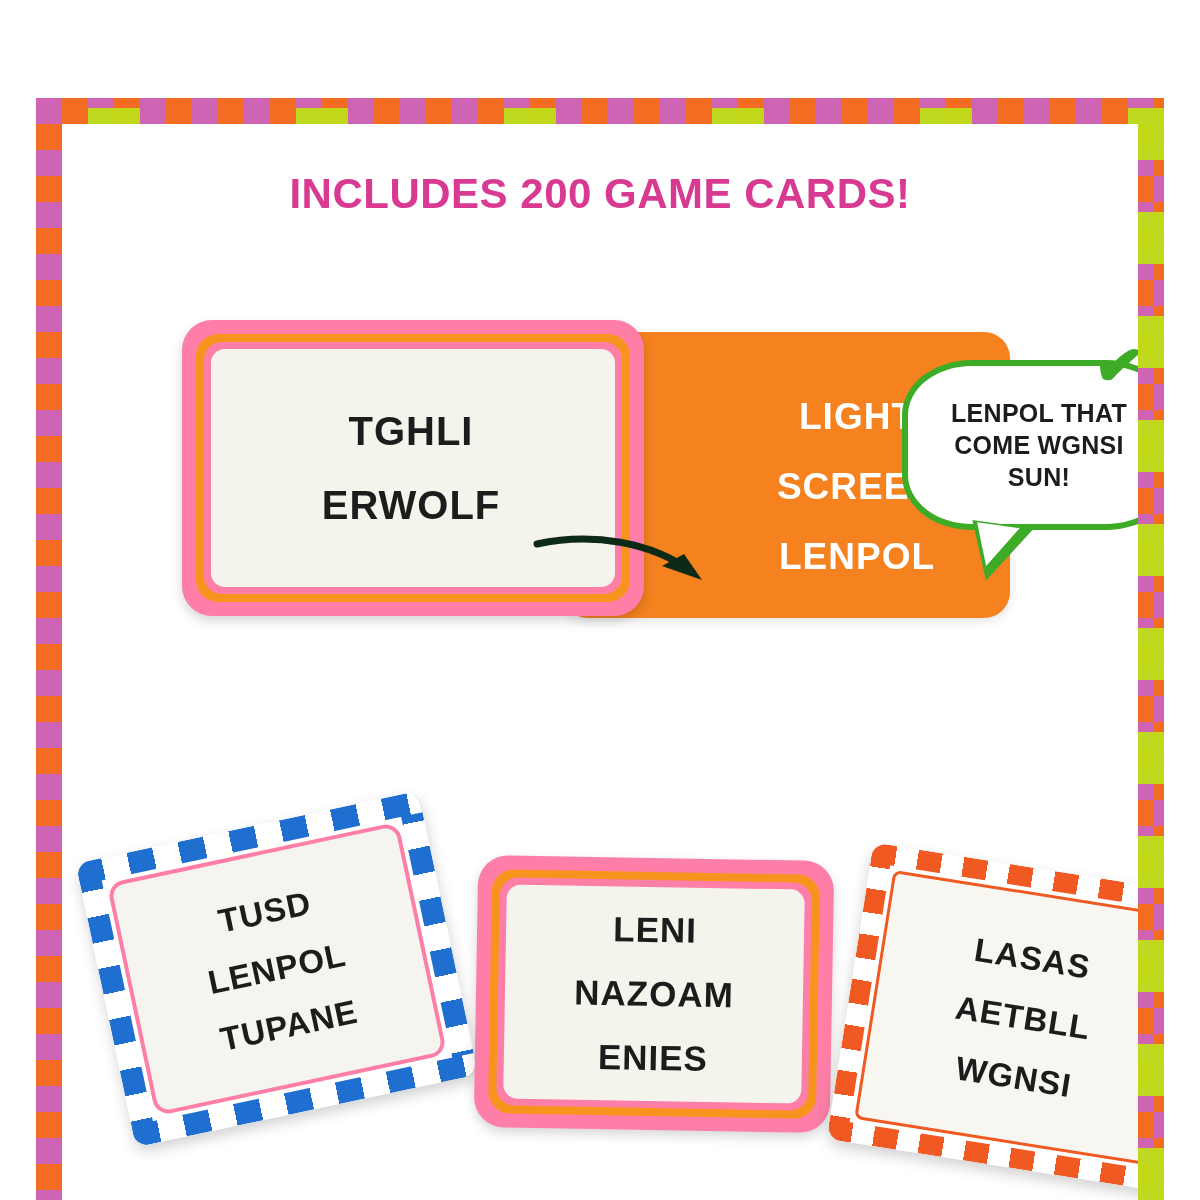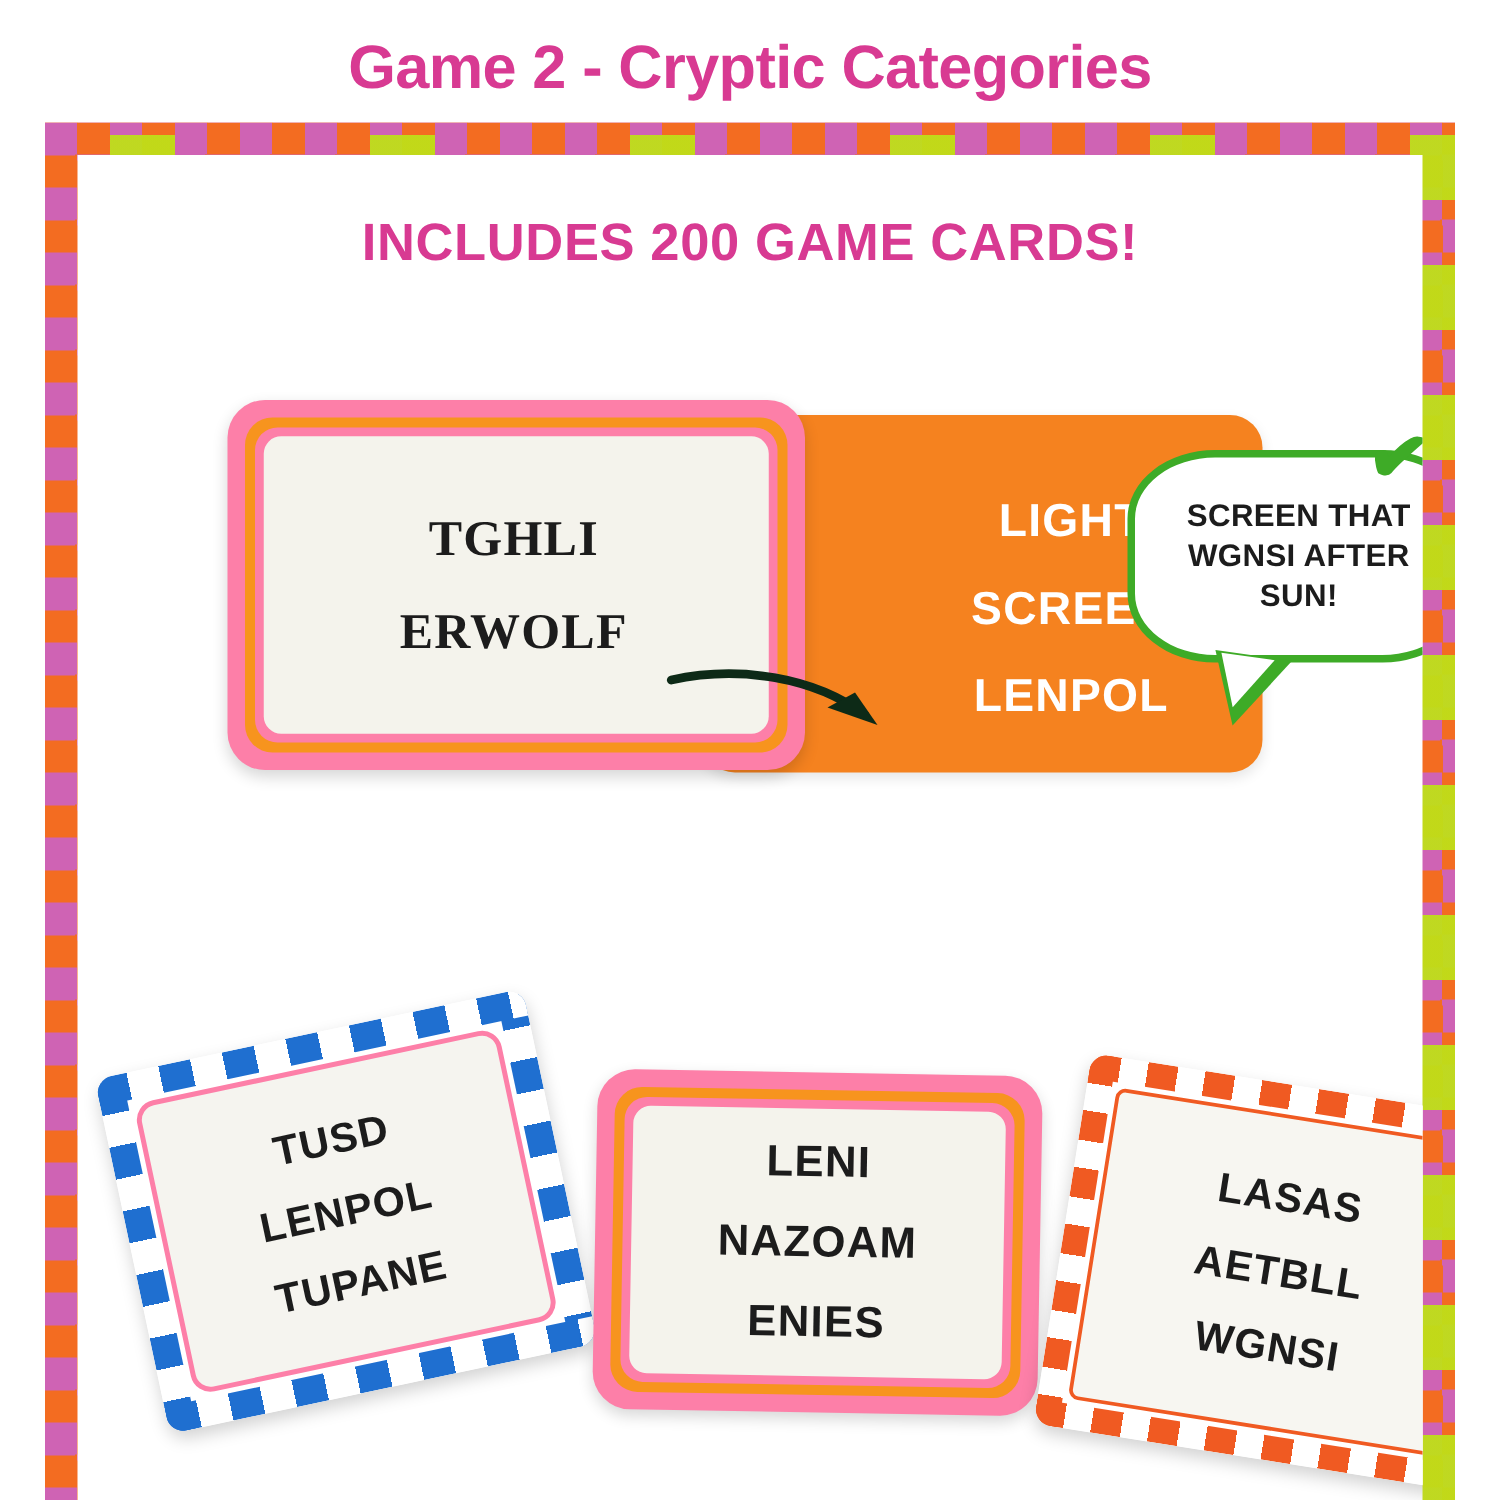--- a/index.html
+++ b/index.html
@@ -123,21 +123,21 @@
     justify-content: center;
     align-items: center;
     color: #1c1c1c;
     font-weight: bold;
     letter-spacing: 1px;
   }
 
   #card-top {
     left: 120px; top: 196px; width: 462px; height: 296px;
   }
-  #card-top .card-words { font-size: 40px; line-height: 74px; padding-right: 4px; font-family: Liberation Serif, serif; }
+  #card-top .card-words { font-size: 40px; line-height: 74px; padding-right: 4px; }
 
   
   .arrow { position: absolute; left: 470px; top: 400px; }
 
   
   .bubble {
     position: absolute;
     left: 840px; top: 236px;
     width: 274px; height: 170px;
   }
@@ -244,21 +244,20 @@
   }
   #card-orange .card-words { font-size: 33px; line-height: 60px; }
 
   .word-line { display: block; }
 </style>
 </head>
 <body>
 
 <div class="page">
 
-  <div class="game-title">Game 2 - Cryptic Categories</div>
 
   <div class="frame">
     <div class="frame-inner">
 
       <div class="includes">INCLUDES 200 GAME  CARDS!</div>
 
       <div class="answer-card">
         <div class="answer-list">
           <span class="word-line">LIGHT</span>
           <span class="word-line">SCREEN</span>
@@ -283,22 +282,22 @@
         <path d="M5 20 C 60 8, 120 18, 160 48" stroke="#0d2a17" stroke-width="7" fill="none" stroke-linecap="round"></path>
         <polygon points="170,56 130,42 152,30" fill="#0d2a17"></polygon>
       </svg>
 
       <div class="bubble">
         <div class="bubble-body"></div>
         <div class="bubble-tail"></div>
         <div class="bubble-tail-in"></div>
         <div class="check">✔</div>
         <div class="bubble-text">
-          <span class="word-line">SCREEN THAT</span>
-          <span class="word-line">WGNSI AFTER</span>
+          <span class="word-line">LENPOL THAT</span>
+          <span class="word-line">COME WGNSI</span>
           <span class="word-line">SUN!</span>
         </div>
       </div>
 
       <div id="card-blue">
         <div class="dash-blue"></div>
         <div class="blue-face">
           <div class="card-words">
             <span class="word-line">TUSD</span>
             <span class="word-line">LENPOL</span>

